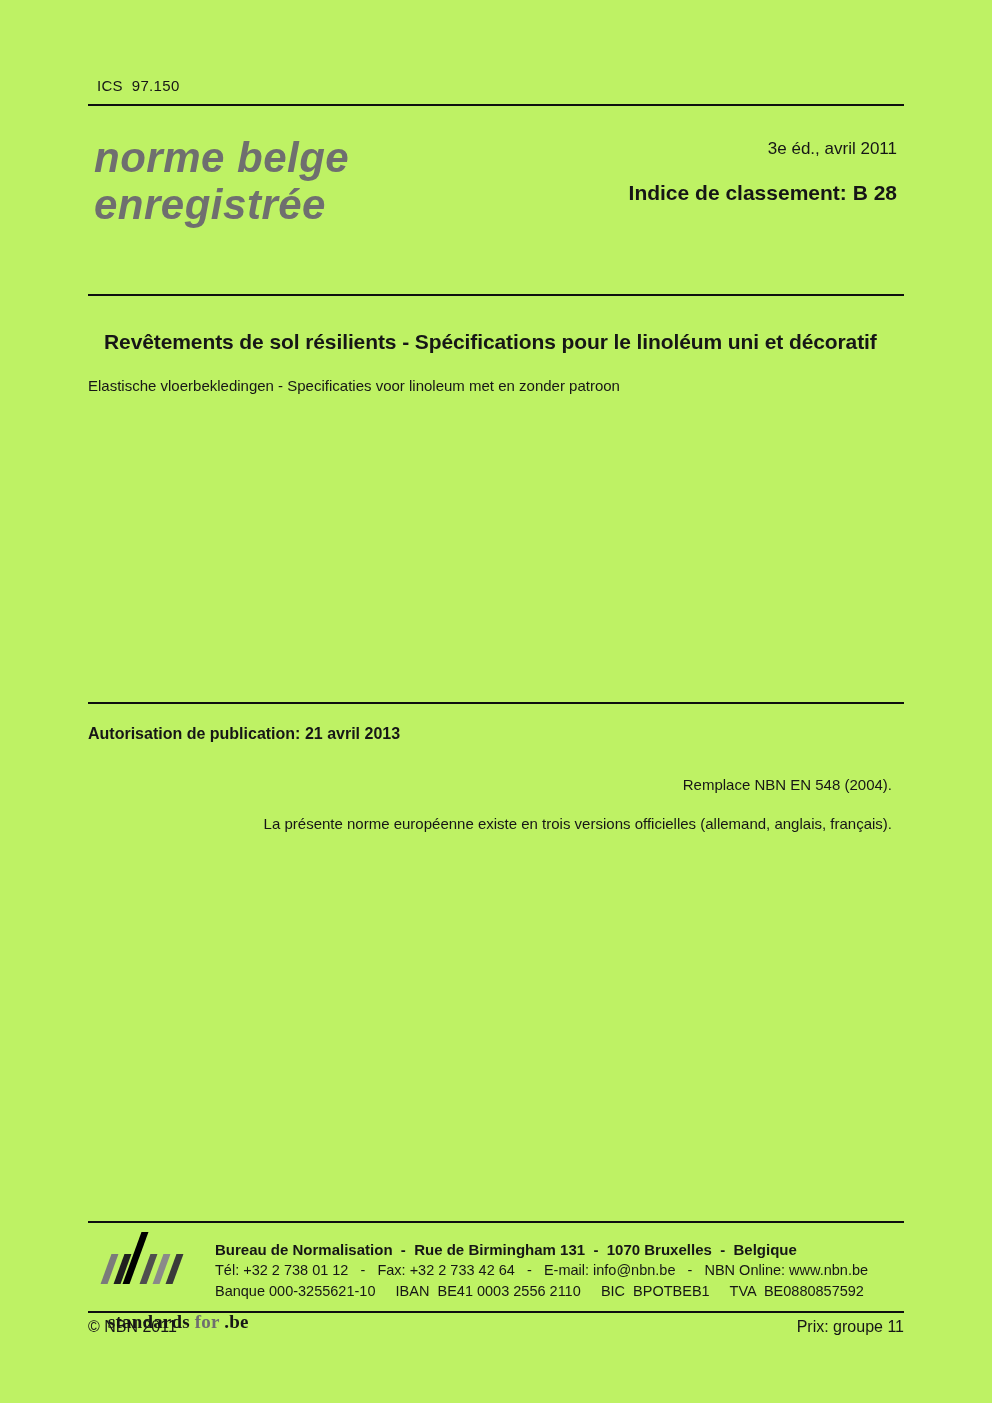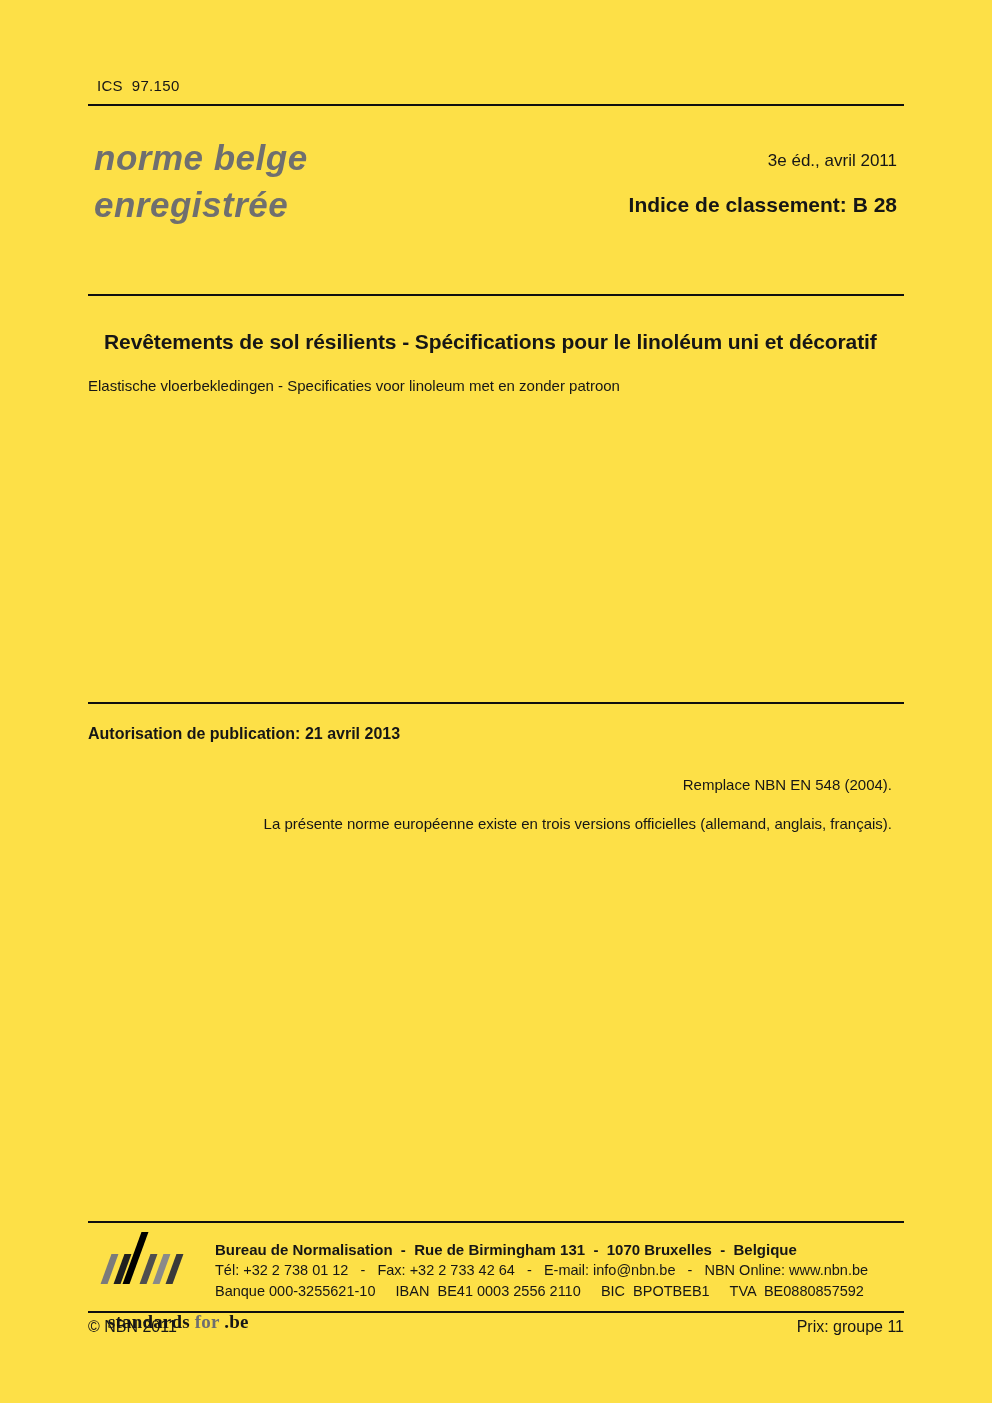--- a/index.html
+++ b/index.html
@@ -1,36 +1,36 @@
 <!DOCTYPE html>
 <html style="--text-black: #161616; --brand-gray: #6f6f6f;"><head>
 <meta charset="utf-8">
 <style>
   html,body{margin:0;padding:0;background:#e8e8e8;}
   .page{
     position:relative;
     width:992px;height:1403px;
-    background:#fde047;
+    background:#bef264;
     font-family:"Liberation Sans","DejaVu Sans",sans-serif;
     color:var(--text-black,#161616);
     overflow:hidden;
   }
   .abs{position:absolute;}
   .pre{white-space:pre-wrap;}
   .rule{position:absolute;left:88px;width:816px;height:2px;background:#0f0f0f;}
   #ics{top:77px;left:97px;font-size:15px;letter-spacing:.3px;}
   #brand{
     top:134px;left:94px;
-    font-size:35px;font-weight:bold;font-style:italic;
+    font-size:42px;font-weight:bold;font-style:italic;
     color:var(--brand-gray,#6f6f6f);
     line-height:47px;letter-spacing:.5px;
   }
   #header-right{top:139px;right:95px;text-align:right;}
   #std-code{font-size:30px;font-weight:bold;letter-spacing:.5px;line-height:34px;}
-  #edition{font-size:17px;margin-top:12px;line-height:20px;}
+  #edition{font-size:17px;line-height:20px;}
   #classement{font-size:21px;font-weight:bold;margin-top:24px;line-height:20px;}
   #rule-title{top:294px;}
   #title-block{top:311px;left:88px;width:816px;}
   #title-fr{font-size:21px;font-weight:bold;line-height:30px;margin:16px;letter-spacing:-0.1px;}
   #title-nl,#title-en{font-size:15px;line-height:25px;margin:0;}
   #title-nl{margin-top:6px;}
   #rule-auth{top:702px;}
   #authorization{top:725px;left:88px;font-size:16px;font-weight:bold;}
   #paragraphs{top:775px;left:92px;width:800px;font-size:15px;}
   #paragraphs p{margin:0 0 19px 0;line-height:20px;text-align:right;}

